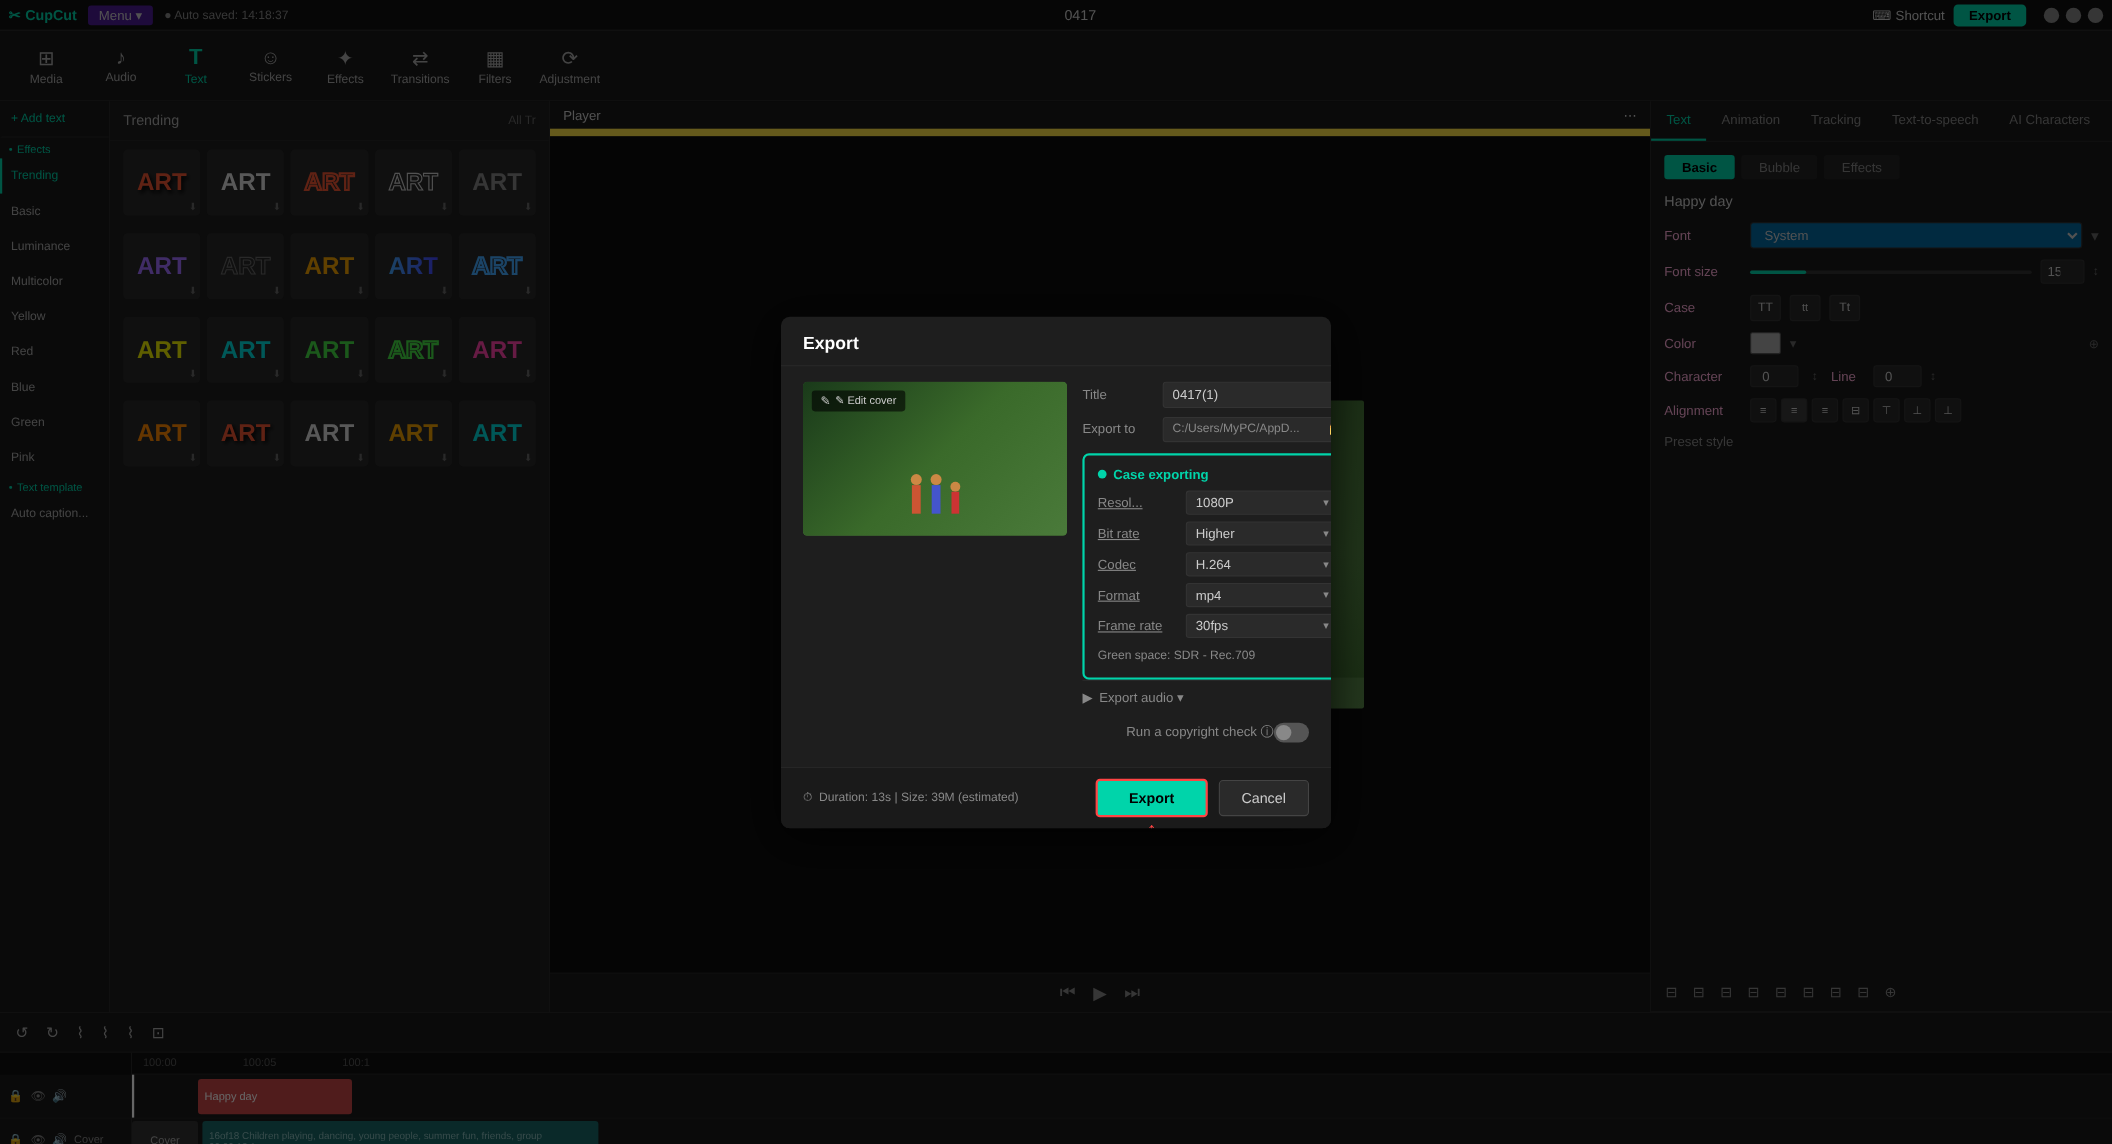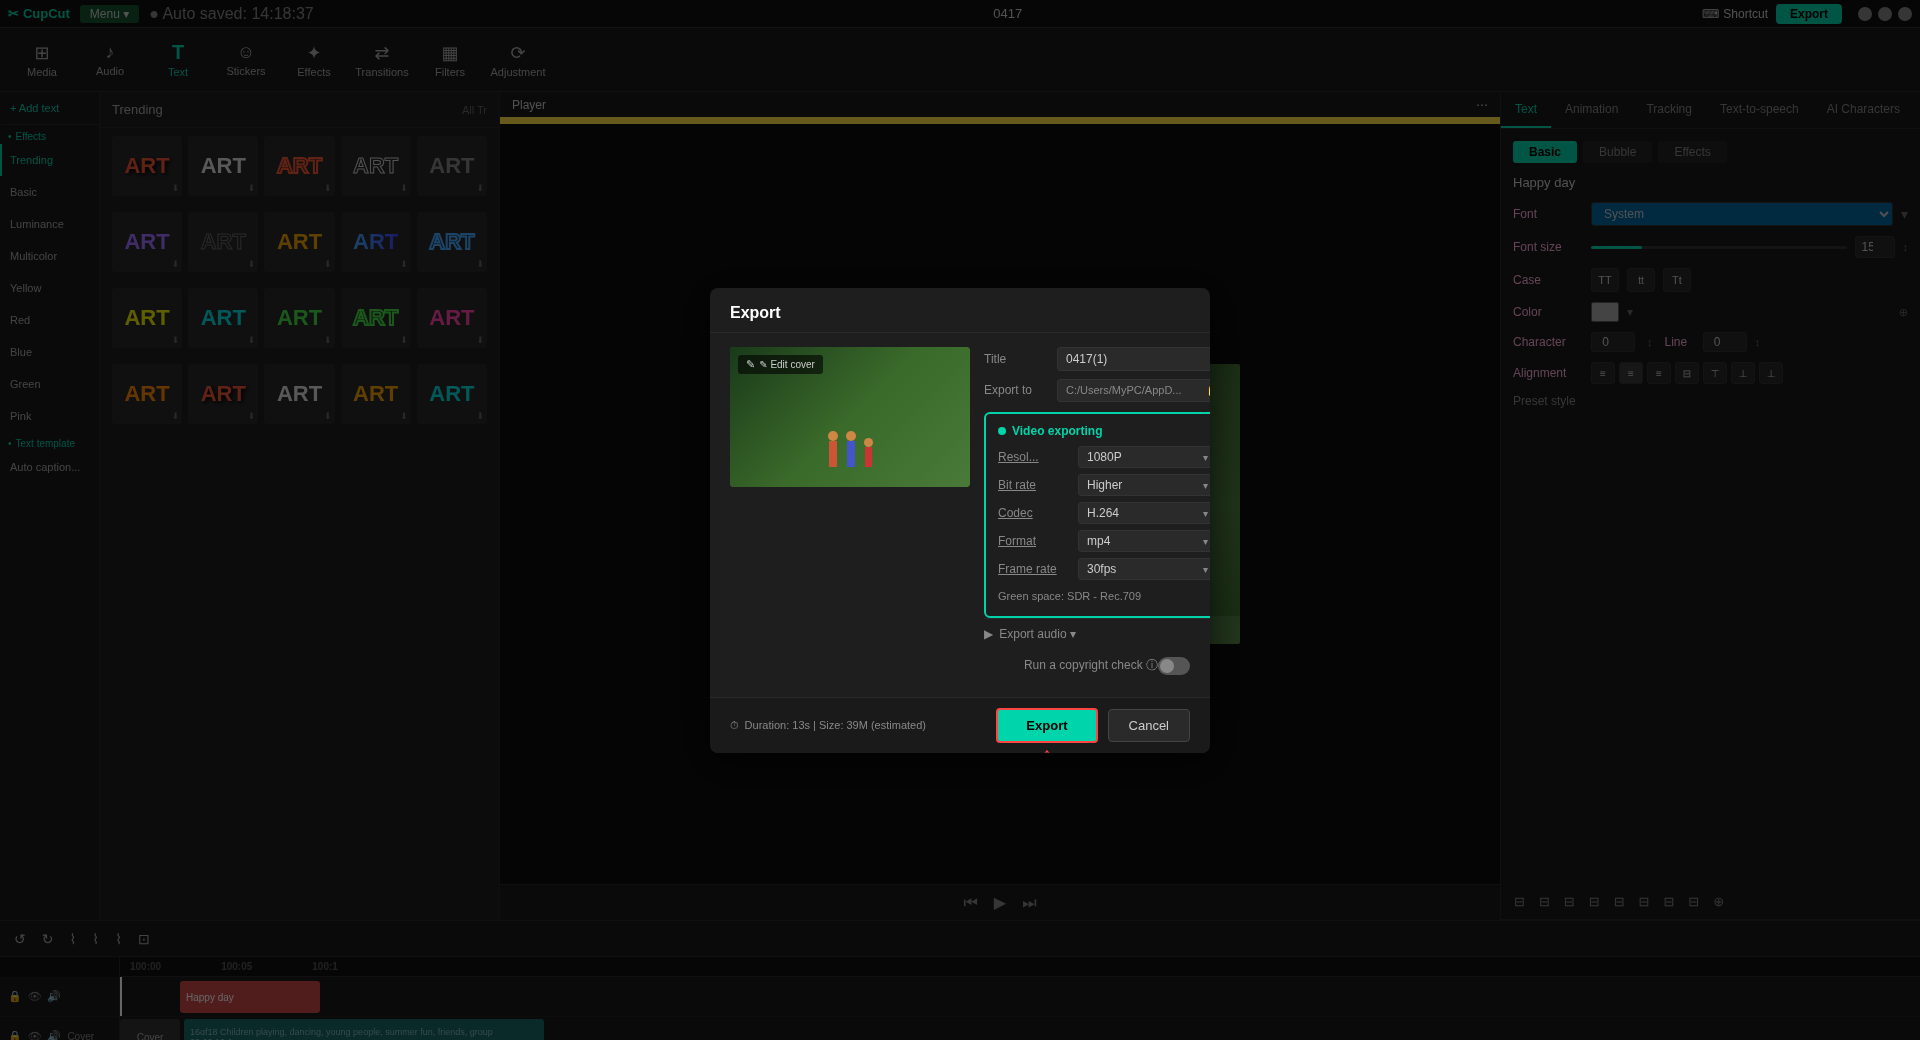--- a/index.html
+++ b/index.html
@@ -1,22 +1,22 @@
 <!DOCTYPE html>
 <html><head>
   <meta charset="utf-8">
   <style>
     * { box-sizing: border-box; margin: 0; padding: 0; }
     body { background: #1a1a1a; color: #ccc; font-family: 'Segoe UI', Arial, sans-serif; font-size: 12px; width: 1920px; height: 1040px; overflow: hidden; position: relative; }
 
     
     .top-bar { display: flex; align-items: center; height: 28px; background: #111; padding: 0 8px; gap: 10px; border-bottom: 1px solid #333; }
     .logo { color: #00d4aa; font-weight: bold; font-size: 13px; display: flex; align-items: center; gap: 4px; }
-    .menu-btn { background: #14532d; color: #ccc; border: none; border-radius: 3px; padding: 2px 10px; cursor: pointer; font-size: 12px; }
-    .autosave { color: #888; font-size: 16px; display: flex; align-items: center; gap: 4px; }
+    .menu-btn { background: #4c1d95; color: #ccc; border: none; border-radius: 3px; padding: 2px 10px; cursor: pointer; font-size: 12px; }
+    .autosave { color: #888; font-size: 11px; display: flex; align-items: center; gap: 4px; }
     .top-center { flex: 1; text-align: center; font-size: 13px; color: #ccc; }
     .top-right { display: flex; align-items: center; gap: 8px; margin-left: auto; }
     .shortcut-btn { background: transparent; color: #ccc; border: none; cursor: pointer; font-size: 12px; display: flex; align-items: center; gap: 4px; }
     .export-btn-top { background: #00d4aa; color: #000; border: none; border-radius: 4px; padding: 3px 14px; cursor: pointer; font-weight: bold; font-size: 12px; }
     .win-controls { display: flex; gap: 6px; margin-left: 8px; }
     .win-btn { width: 14px; height: 14px; border-radius: 50%; border: none; cursor: pointer; }
     .win-min { background: #888; }
     .win-max { background: #888; }
     .win-close { background: #888; }
 
@@ -91,21 +91,21 @@
     .preset-section { margin-top: 6px; color: #888; font-size: 12px; }
 
     
     .timeline { height: 160px; background: #1a1a1a; border-top: 1px solid #2a2a2a; display: flex; flex-direction: column; }
     .timeline-toolbar { height: 36px; display: flex; align-items: center; padding: 0 10px; gap: 8px; border-bottom: 1px solid #2a2a2a; }
     .timeline-tool-btn { background: transparent; border: none; color: #aaa; cursor: pointer; font-size: 14px; padding: 2px 4px; }
     .timeline-content { flex: 1; display: flex; overflow: hidden; }
     .timeline-tracks { width: 120px; border-right: 1px solid #2a2a2a; display: flex; flex-direction: column; }
     .timeline-track-label { height: 40px; display: flex; align-items: center; padding: 0 8px; gap: 6px; border-bottom: 1px solid #222; font-size: 11px; color: #888; }
     .timeline-ruler-area { flex: 1; position: relative; overflow: hidden; }
-    .timeline-ruler { height: 20px; background: #111; border-bottom: 1px solid #2a2a2a; display: flex; align-items: center; padding: 0 10px; font-weight: bold; }
+    .timeline-ruler { height: 20px; background: #111; border-bottom: 1px solid #2a2a2a; display: flex; align-items: center; padding: 0 10px; }
     .ruler-mark { font-size: 10px; color: #555; }
     .timeline-track-row { height: 40px; position: relative; border-bottom: 1px solid #222; }
     .timeline-clip { position: absolute; top: 4px; height: 32px; border-radius: 3px; display: flex; align-items: center; padding: 0 6px; font-size: 10px; overflow: hidden; }
     .clip-text { background: #c84848; color: #fff; left: 60px; width: 140px; }
     .clip-video { background: #1a6666; color: #aaa; left: 0px; width: 360px; top: 2px; height: 36px; }
     .clip-cover { background: #333; color: #aaa; left: 0; width: 60px; height: 36px; top: 2px; display: flex; align-items: center; justify-content: center; font-size: 10px; }
 
     
     .overlay { position: fixed; top: 0; left: 0; width: 100%; height: 100%; background: rgba(0,0,0,0.6); z-index: 100; display: flex; align-items: center; justify-content: center; }
     .export-dialog { background: #1e1e1e; border-radius: 8px; width: 500px; padding: 0; overflow: hidden; box-shadow: 0 8px 40px rgba(0,0,0,0.7); }
@@ -540,21 +540,21 @@
             <span class="export-field-label">Export to</span>
             <div class="export-field-path">
               <span>C:/Users/MyPC/AppD...</span>
               <span>📁</span>
             </div>
           </div>
 
           <div class="video-exporting-section">
             <div class="video-exporting-title">
               <span class="video-exporting-title-dot"></span>
-              <span>Video exporting</span>
+              <span>Case exporting</span>
             </div>
             <div class="export-setting-row">
               <span class="export-setting-label">Resol...</span>
               <div class="export-select-wrap">
                 <select>
                   <option>1080P</option>
                   <option>720P</option>
                   <option>4K</option>
                 </select>
               </div>

